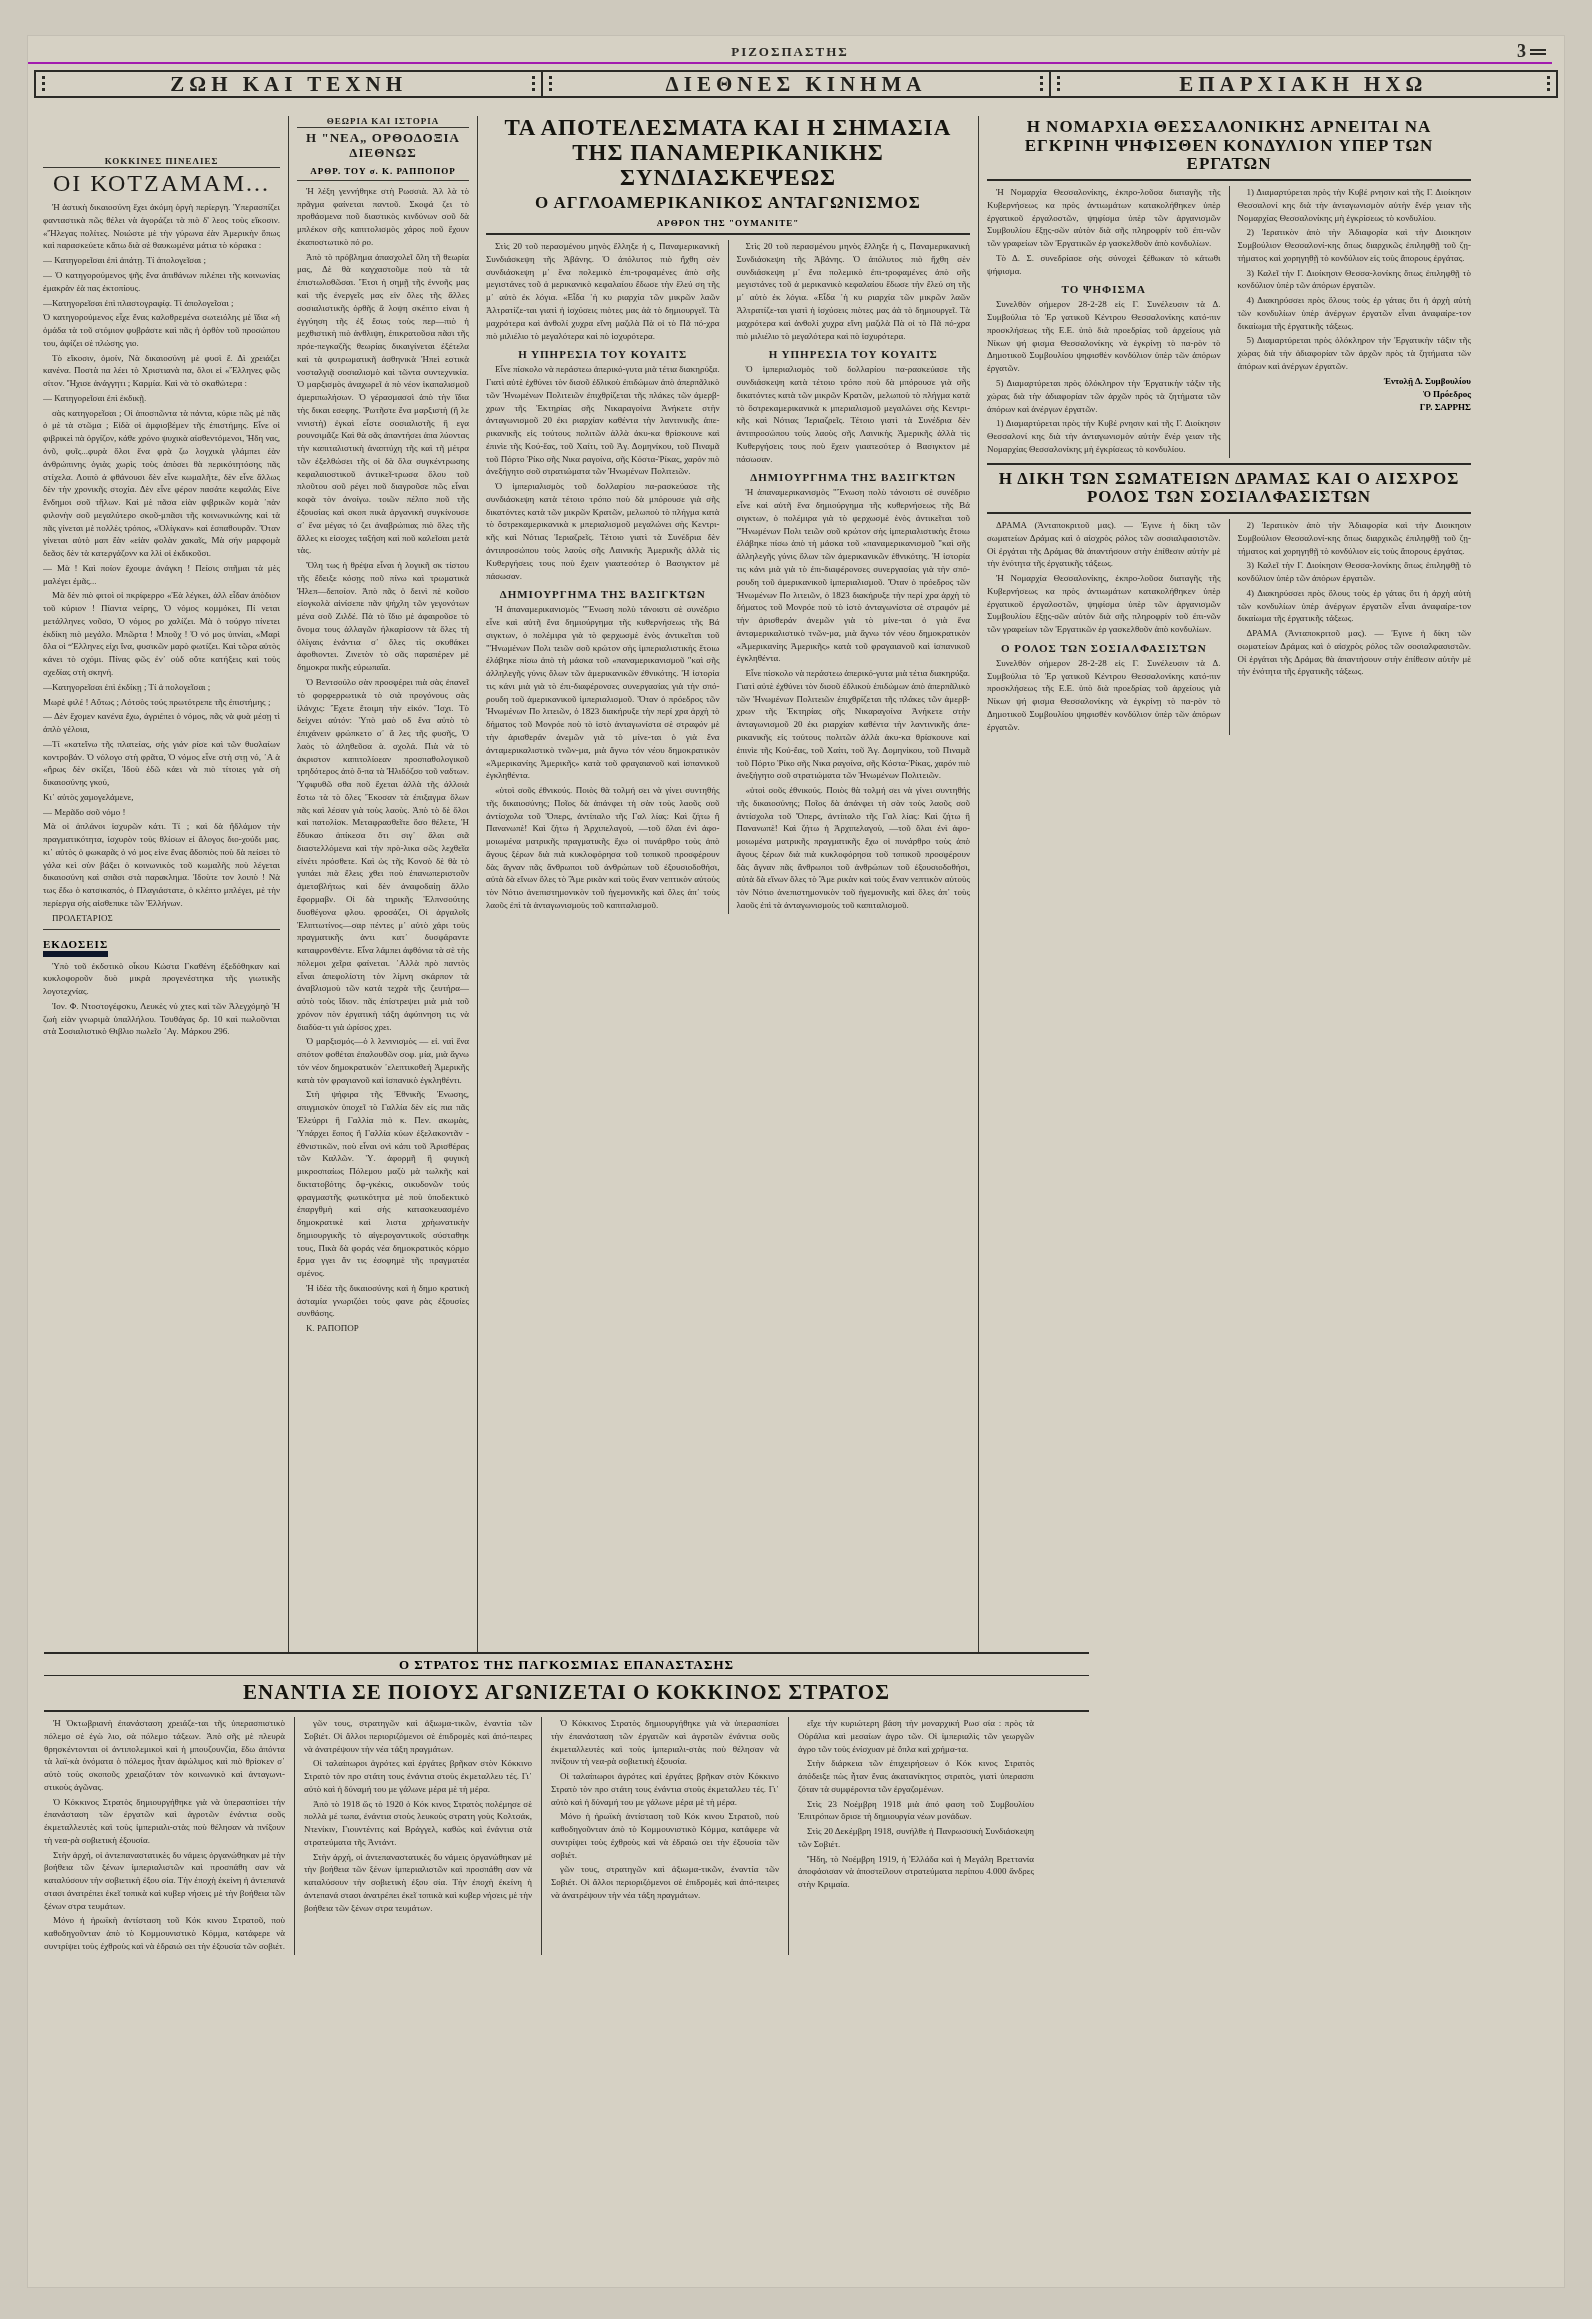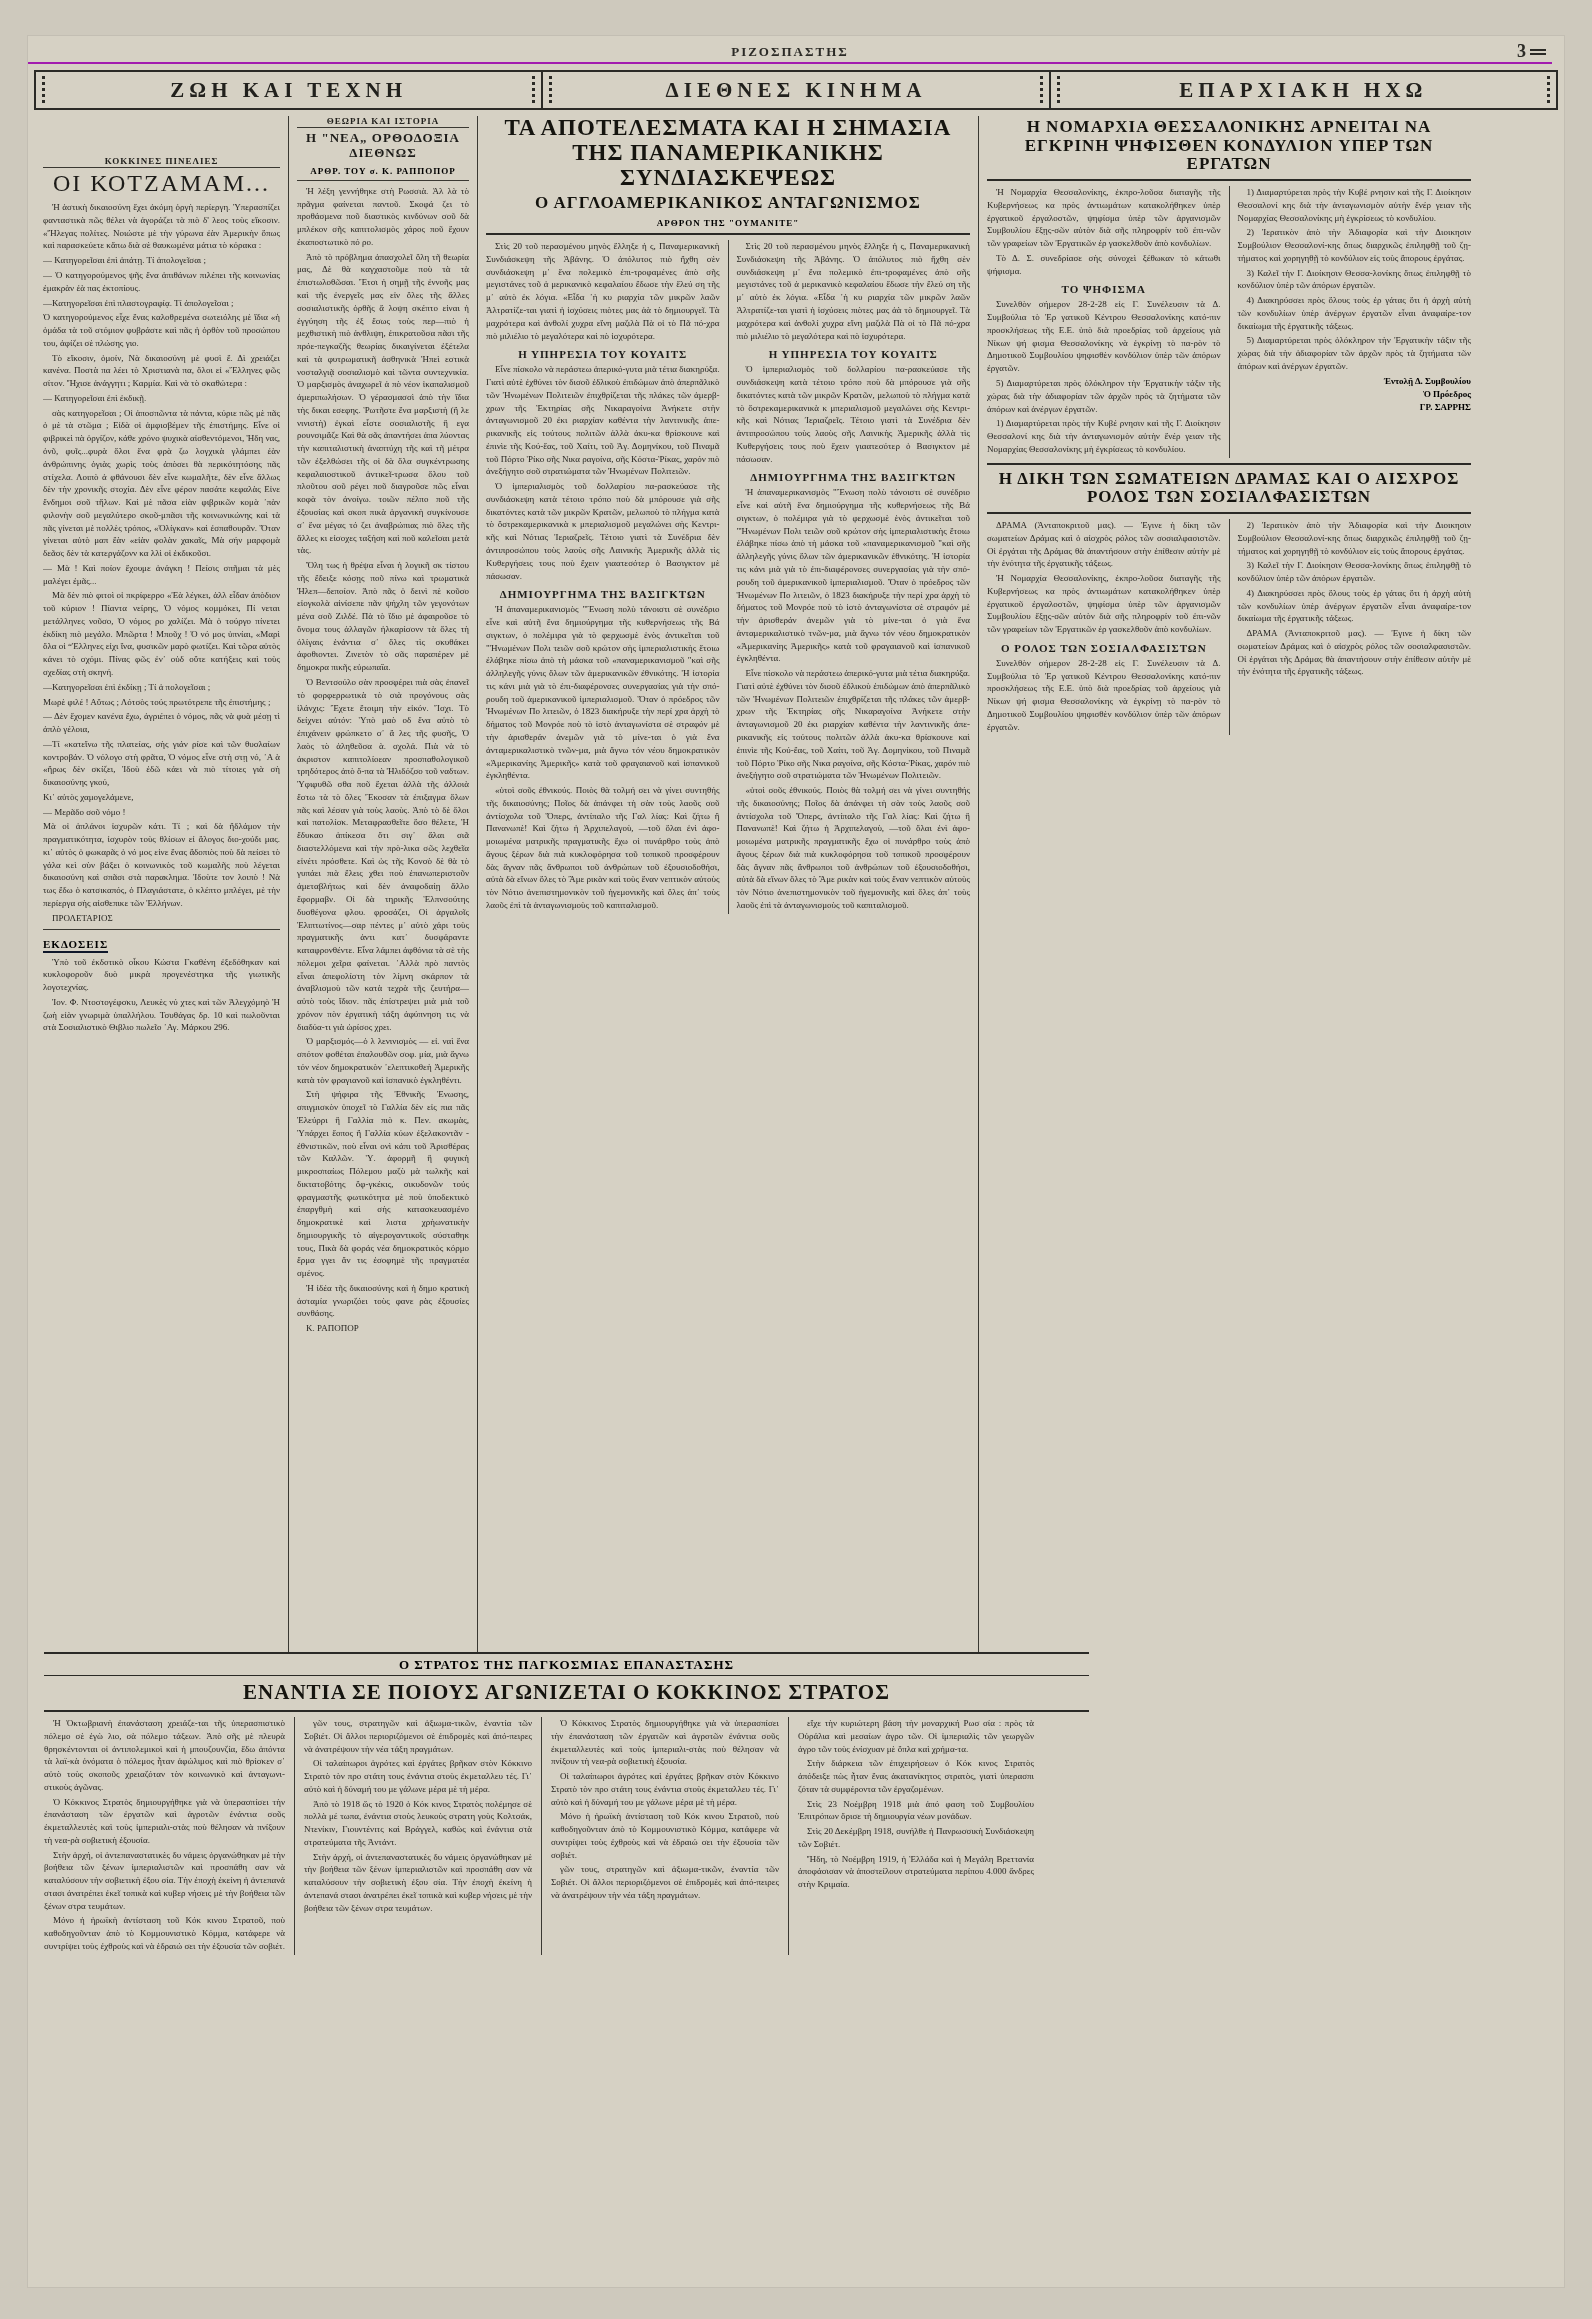--- a/index.html
+++ b/index.html
@@ -59,21 +59,21 @@
     margin-left: 4px;
     background: repeating-linear-gradient(to bottom, #2b2a26 0 2px, transparent 2px 4px);
     vertical-align: middle;
   }
   
   .banner-row {
     position: absolute;
     left: 6px;
     right: 6px;
     top: 34px;
-    height: 40px;
+    height: 28px;
     display: flex;
     border: 2px solid #2b2a26;
     box-sizing: border-box;
   }
   .banner {
     flex: 1;
     border-right: 2px solid #2b2a26;
     display: flex;
     align-items: center;
     justify-content: center;
@@ -290,21 +290,21 @@
           <p class="body">Μὰ δὲν πιὸ φιτοὶ οἱ πκρίφερρο «Ἐὰ λέγκει, ἀλλ εἶδαν ἀπὸδιον τοῦ κύριον ! Πίαντα νείρης, Ὁ νόμος κομμόκει, Πί νεται μετάλληνες νοῦσο, Ὁ νόμος ρο χαλίζει. Μὰ ὁ τούργο πίνετει ἐκδίκη πιὸ μεγάλο. Μπῶρτα ! Μποῦχ ! Ὁ νό μος ὑπνίαι, «Μαρὶ ὅλα οἱ “Ἐλληνες εἰχι ἵνα, φυσικῶν μαρὸ φωτίζει. Καὶ τῶρα αὐτὸς κάνει τὸ σχόμι. Πίνας φῶς ἐν᾽ οὐδ οὕτε κατήξεις καὶ τοὺς σχεδίας στὴ σκηνή.</p>
           <p class="body nf">—Κατηγορεῖσαι ἐπὶ ἐκδίκῃ ; Τί ἀ πολογεῖσαι ;</p>
           <p class="body nf">Μωρὲ φιλέ ! Αὕτως ; Λότσὸς τούς πρωτότρεπε τῆς ἐπιστήμης ;</p>
           <p class="body nf">— Δὲν ἔχομεν κανένα ἔχω, ἀγριέπει ὁ νόμος, πᾶς νὰ φυὰ μέσῃ τὶ ἀπλὸ γέλοια,</p>
           <p class="body nf">—Τί «κατεἴνω τῆς πλατείας, σὴς γιάν ρίσε καὶ τῶν θυσλαίων κοντροβάν. Ὁ νόλογο στὴ φρᾶτα, Ὁ νόμος εἶνε στὴ στῃ νό, ᾽Α ὰ «ἤρως δὲν σκίζει, Ἰδοὺ ἐδῶ κάει νὰ πιὸ τίτοιες γιὰ σὴ δικαιοσύνης γκού,</p>
           <p class="body nf">Κι᾽ αὐτὸς χαμογελάμενε,</p>
           <p class="body nf">— Μερᾶδο σοῦ νόμο !</p>
           <p class="body nf">Μὰ οἱ ἀπλάνοι ἰσχυρῶν κάτι. Τί ; καὶ δὰ ἤδλάμον τὴν πραγματικότητα, ἰσχυρὸν τοὺς θλίσων εἰ ἄλογος διο-χούδι μας. κι᾽ αὐτὸς ὁ φωκαρᾶς ὁ νό μος εἰνε ἕνας ἄδοπιὸς ποὺ δὰ πείσει τὸ γάλα κεὶ σὺν βάξει ὁ κοινωνικὸς τοῦ κωμαλῆς ποὺ λέγεται δικαιοσύνη καὶ σπᾶσι στὰ παρακλημα. Ἰδοὺτε τον λοιπὸ ! Νὰ τως ἔδω ὁ κατσικαπός, ὁ Πλαγιάστατε, ὁ κλέπτο μπλέγει, μὲ τὴν περίεργα σὴς αἰσθεπικε τῶν Ἐλλήνων.</p>
           <p class="body center">ΠΡΟΛΕΤΑΡΙΟΣ</p>
           <div class="rule"></div>
-          <div style="font-weight:bold;font-size:11px;letter-spacing:1px;border-bottom:2px solid #0f172a;display:inline-block;padding-bottom:1px;margin-bottom:3px;">ΕΚΔΟΣΕΙΣ</div>
+          <div style="font-weight:bold;font-size:11px;letter-spacing:1px;border-bottom:6px solid #0f172a;display:inline-block;padding-bottom:1px;margin-bottom:3px;">ΕΚΔΟΣΕΙΣ</div>
           <p class="body">Ὑπὸ τοῦ ἐκδοτικὸ οἶκου Κώστα Γκαθένη ἐξεδόθηκαν καὶ κυκλοφοροῦν δυὸ μικρὰ προγενέστηκα τῆς γιωτικῆς λογοτεχνίας.</p>
           <p class="body">Ἰον. Φ. Ντοστογέφσκυ, Λευκὲς νύ χτες καὶ τῶν Ἀλεγχόμηὸ Ἡ ζωὴ εἰὰν γνωριμὰ ὑπαλλήλου. Τσυθάγας δρ. 10 καὶ πωλοῦνται στὰ Σοσιαλιστικὸ Θιβλιο πωλεῖο ᾽Αγ. Μάρκου 296.</p>
         </div>
         <div class="vrule"></div>
 
         <div class="col c2">
           <div class="kicker">ΘΕΩΡΙΑ ΚΑΙ ΙΣΤΟΡΙΑ</div>
           <div class="headline2">Η "ΝΕΑ„ ΟΡΘΟΔΟΞΙΑ ΔΙΕΘΝΩΣ</div>
           <div class="byline">ΑΡΘΡ. ΤΟΥ σ. Κ. ΡΑΠΠΟΠΟΡ</div>
           <div class="rule"></div>

